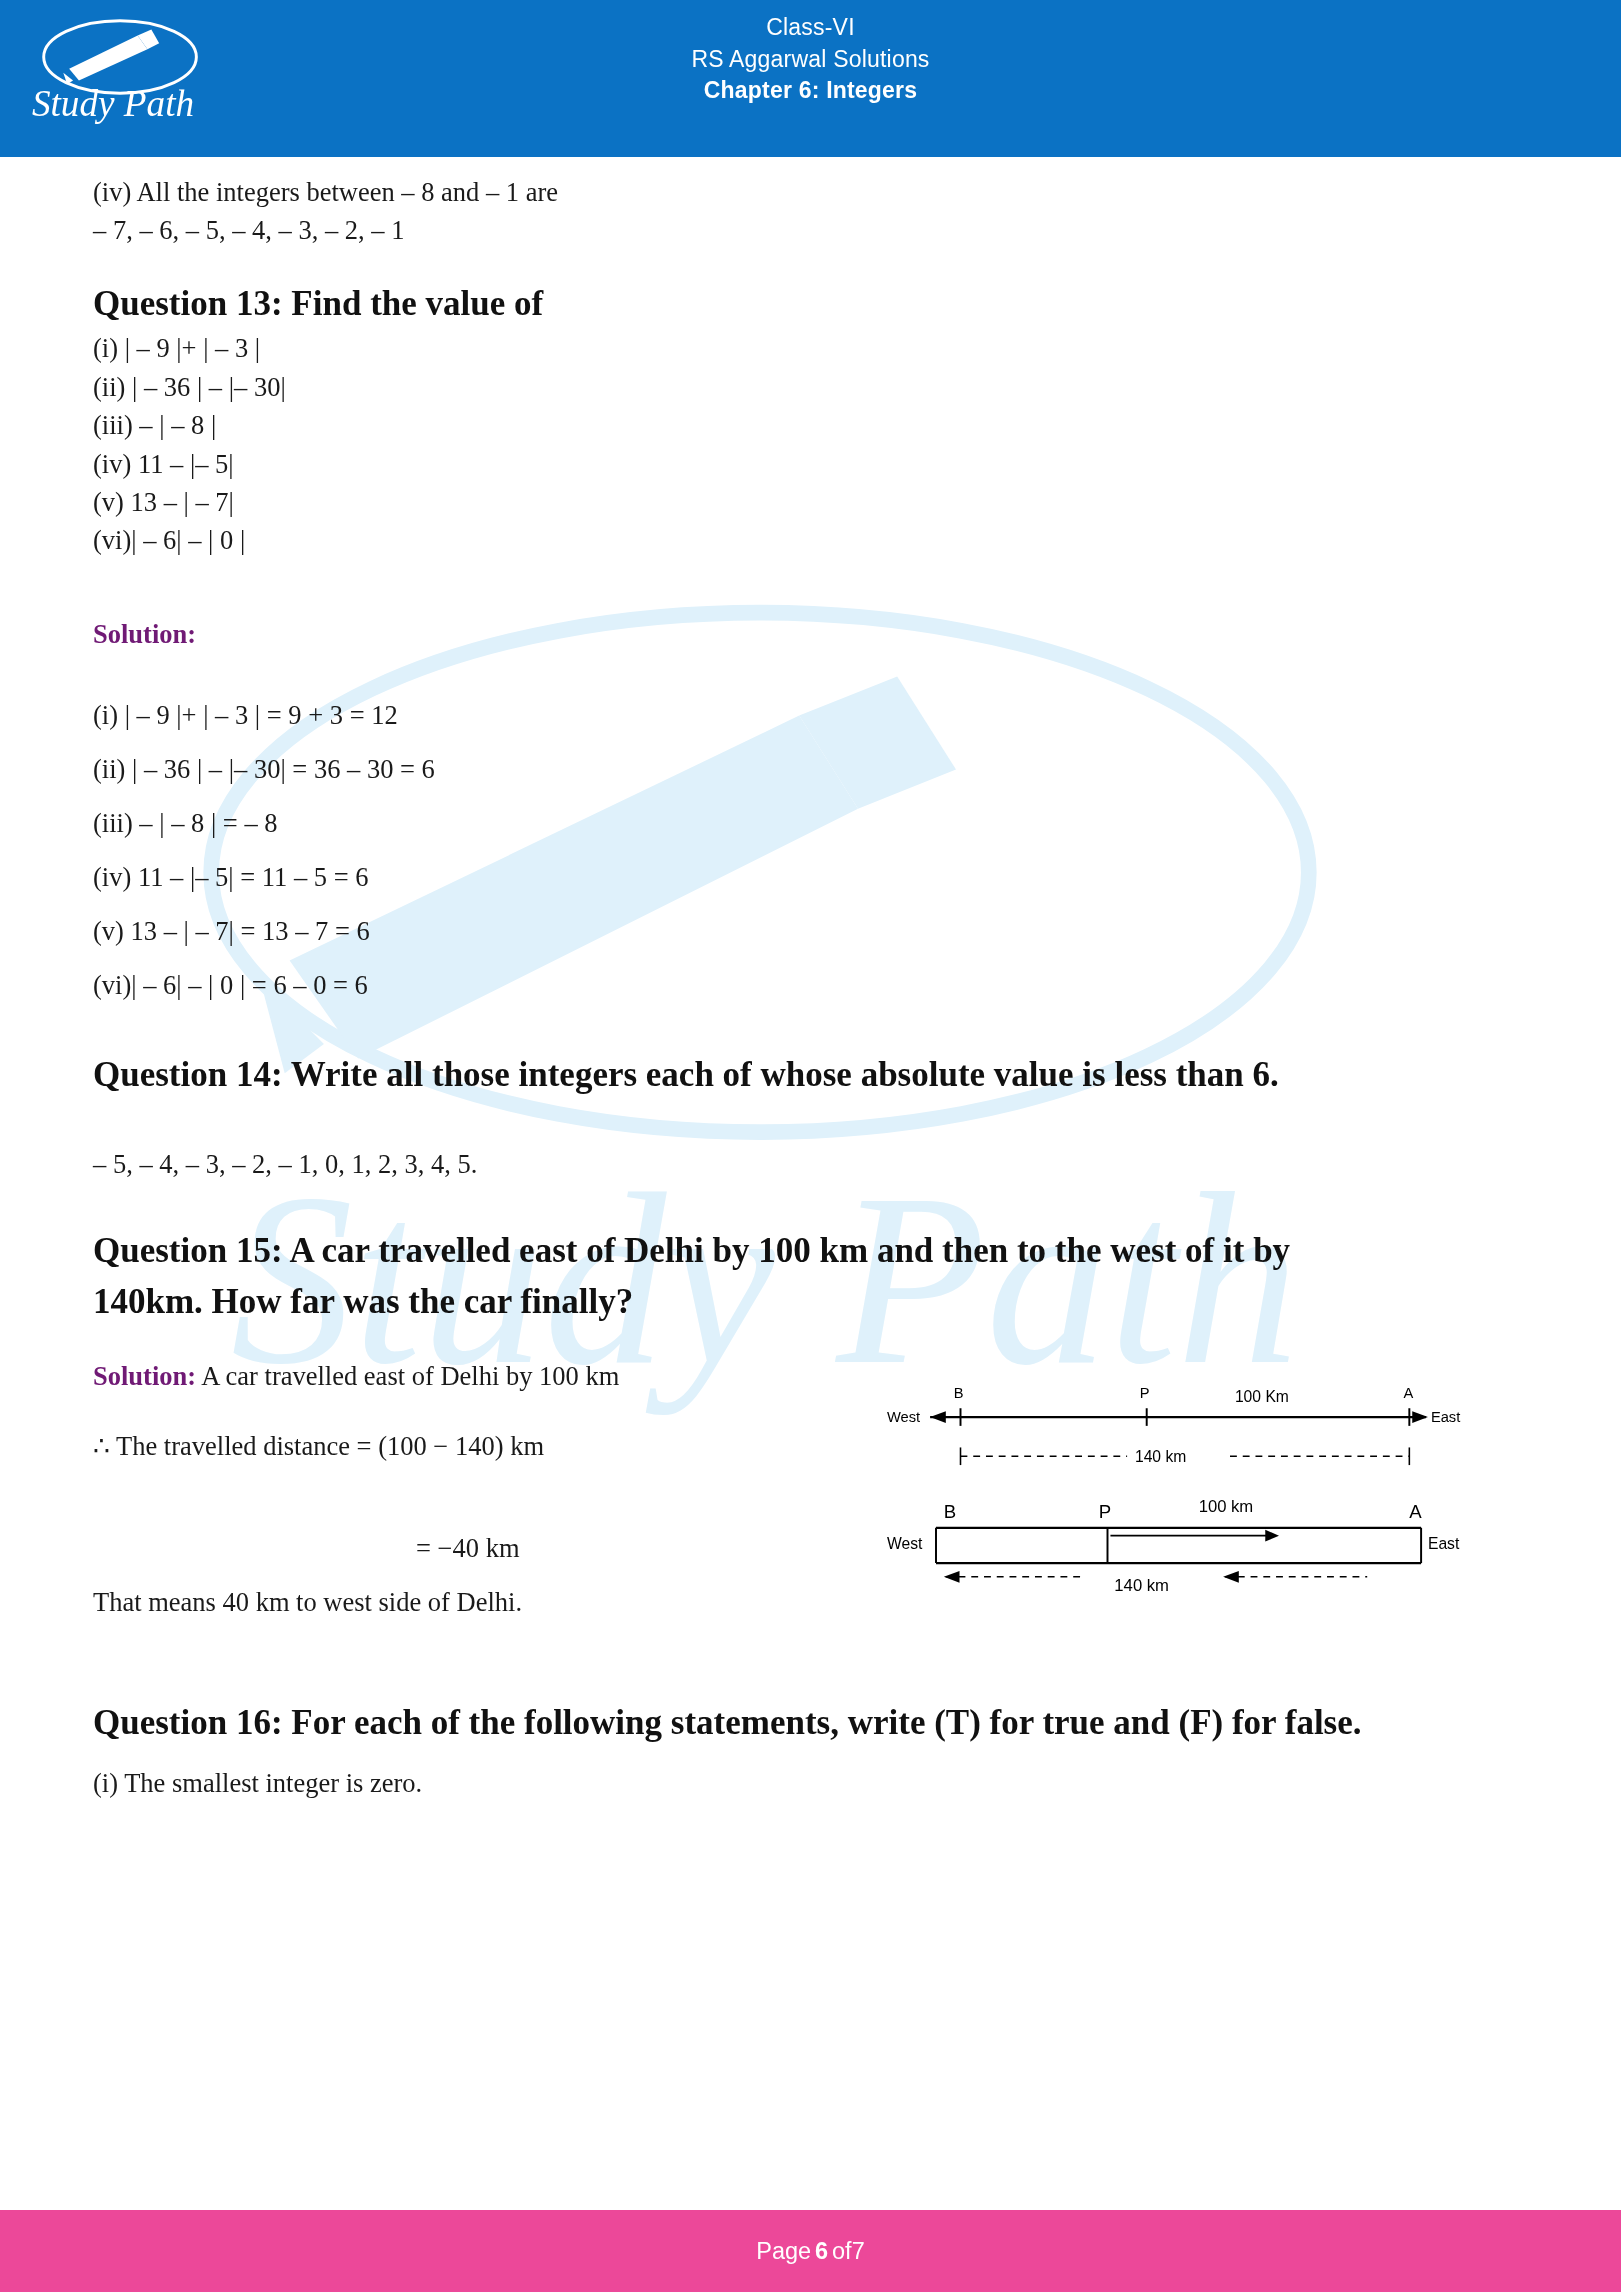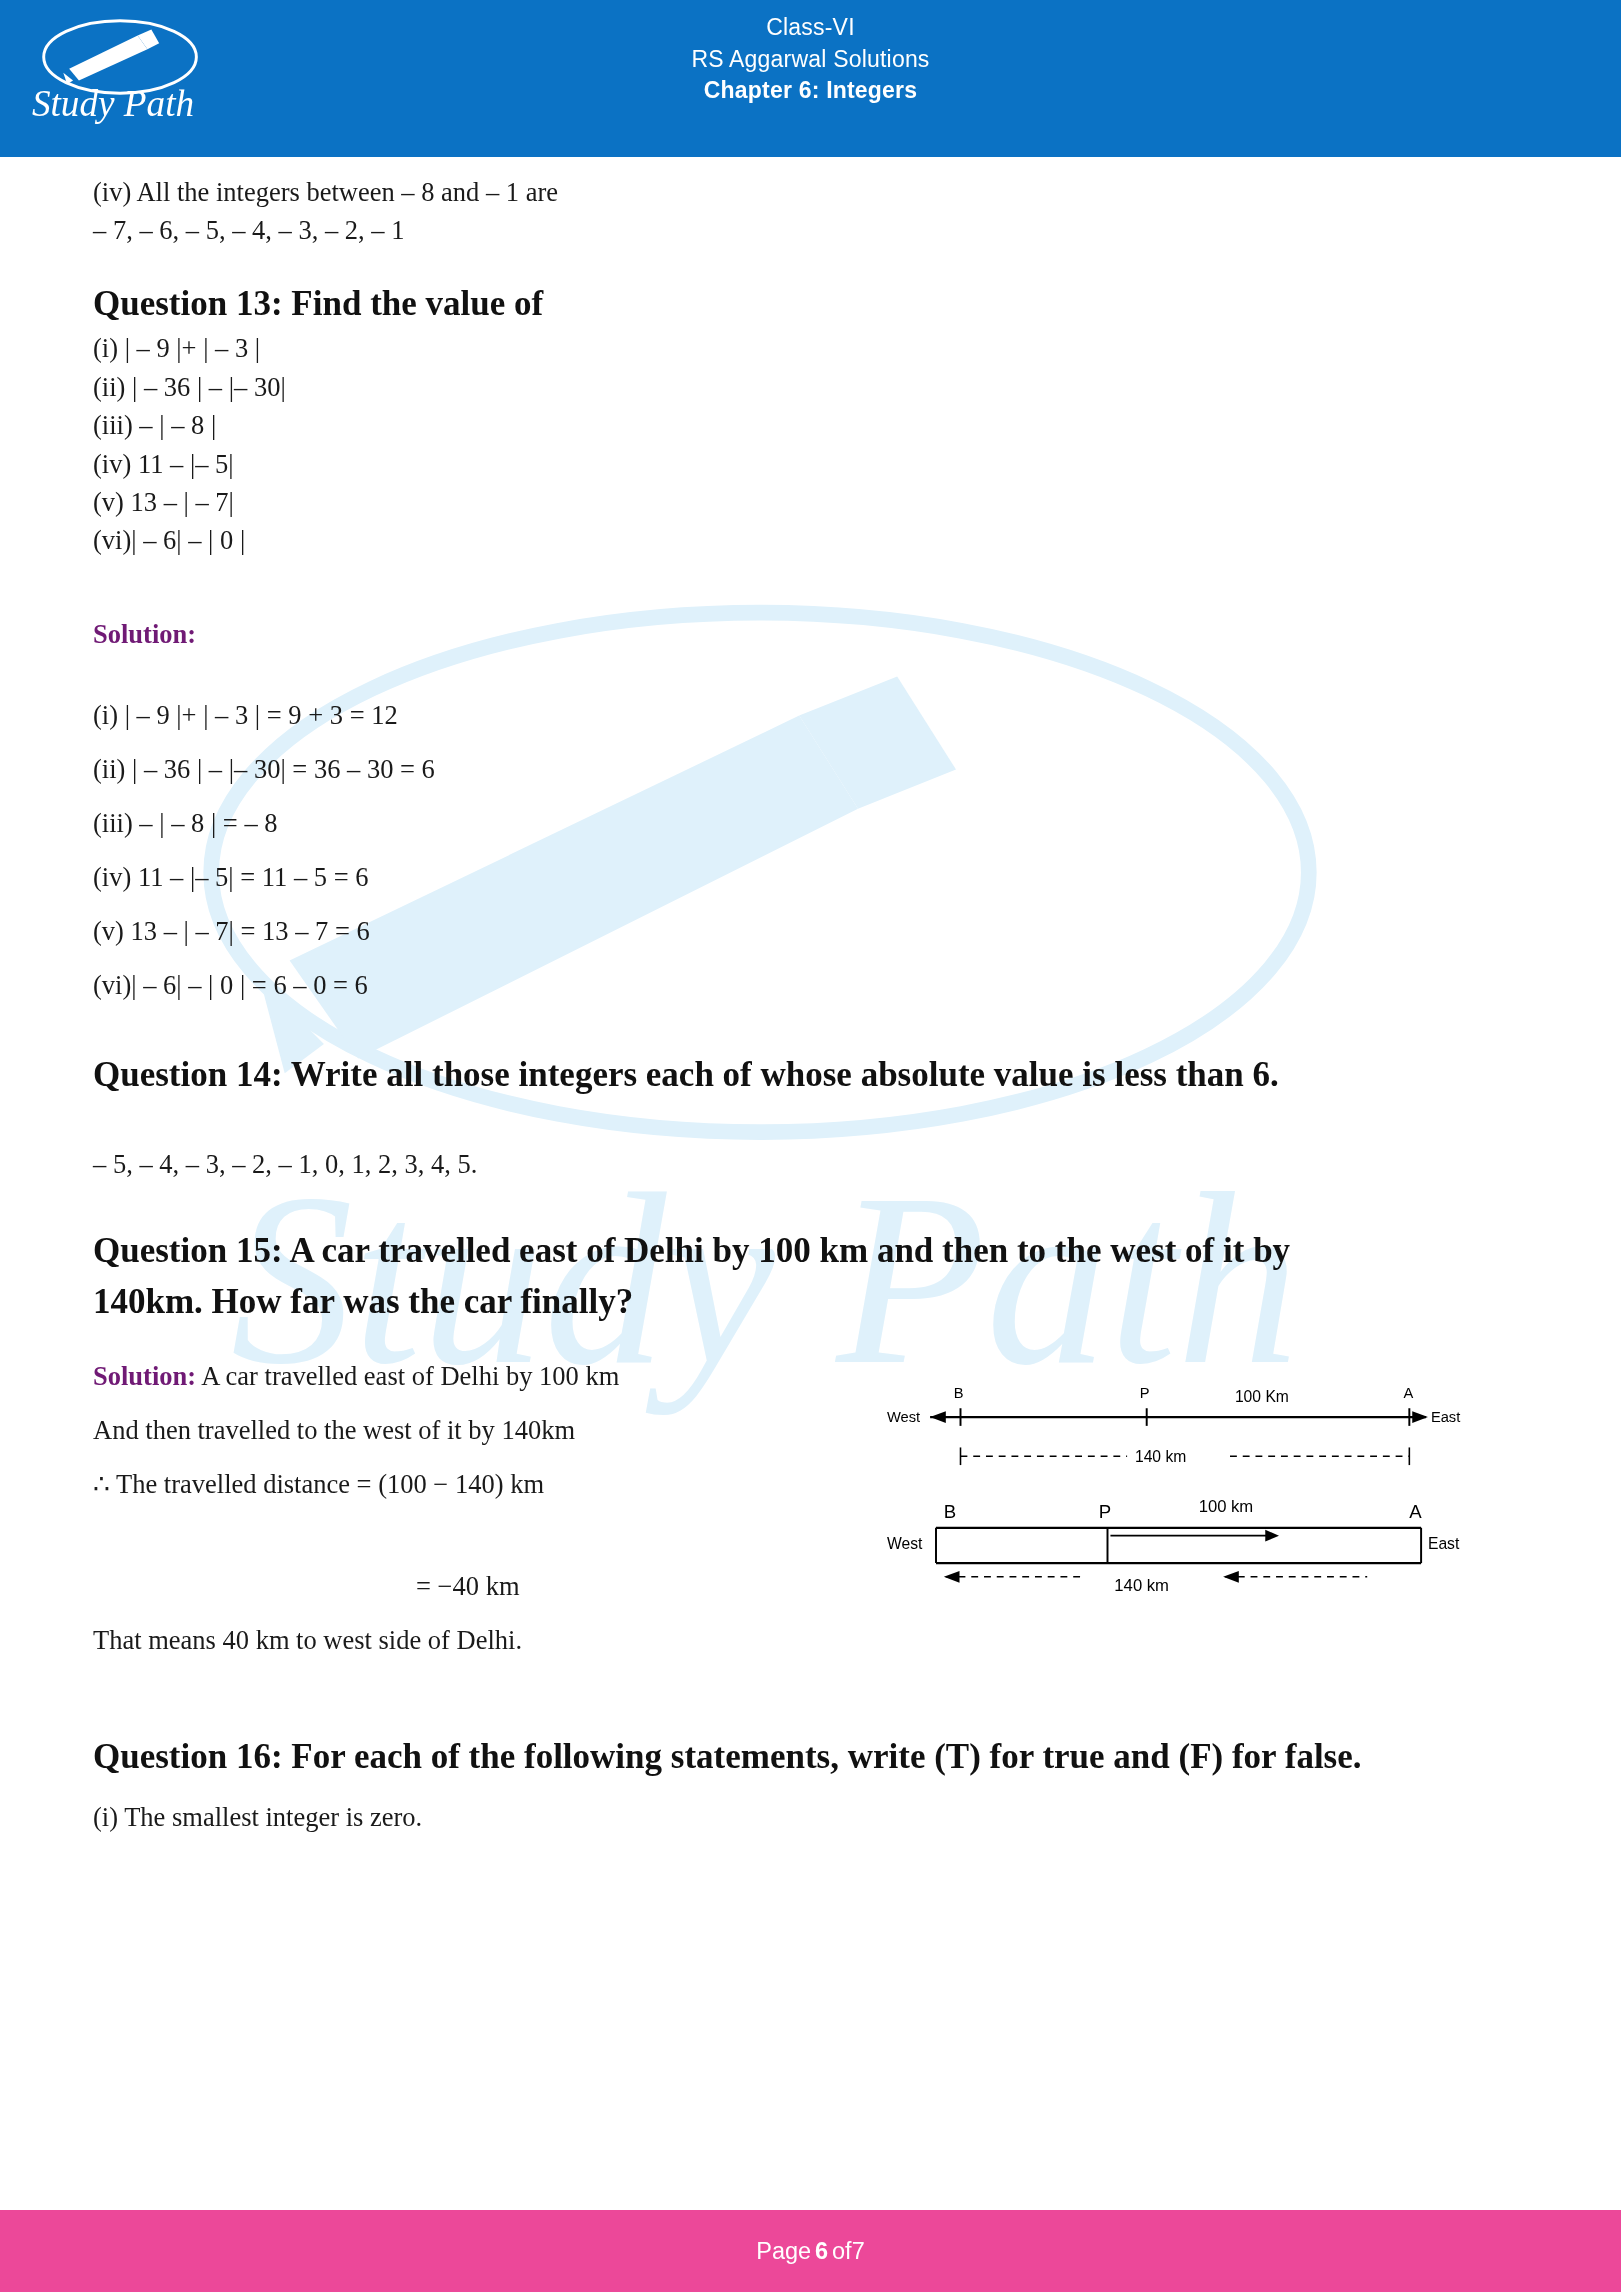--- a/index.html
+++ b/index.html
@@ -195,21 +195,20 @@
 
   <p class="q-head">Question 15: A car travelled east of Delhi by 100 km and then to the west of it by</p>
   <p class="q-head">140km. How far was the car finally?</p>
 
   <div class="gap-md"></div>
 
   <div class="q15-wrap">
     <div class="q15-text">
       <p class="line"><span class="soln-label">Solution:</span><span> A car travelled east of Delhi by 100 km</span></p>
       <div class="gap-sm"></div>
-      <p class="line">And then travelled to the west of it by 140km</p>
       <div class="gap-sm"></div>
       <p class="line">∴ The travelled distance = (100 − 140) km</p>
       <div class="gap-sm"></div>
       <p class="line indent-eq">= −40 km</p>
       <div class="gap-sm"></div>
       <p class="line">That means 40 km to west side of Delhi.</p>
     </div>
 
     <div class="q15-fig">
       <svg width="588" height="245" viewBox="0 0 600 250" xmlns="http://www.w3.org/2000/svg" font-family="Liberation Sans, sans-serif" style="font-size:27px">

